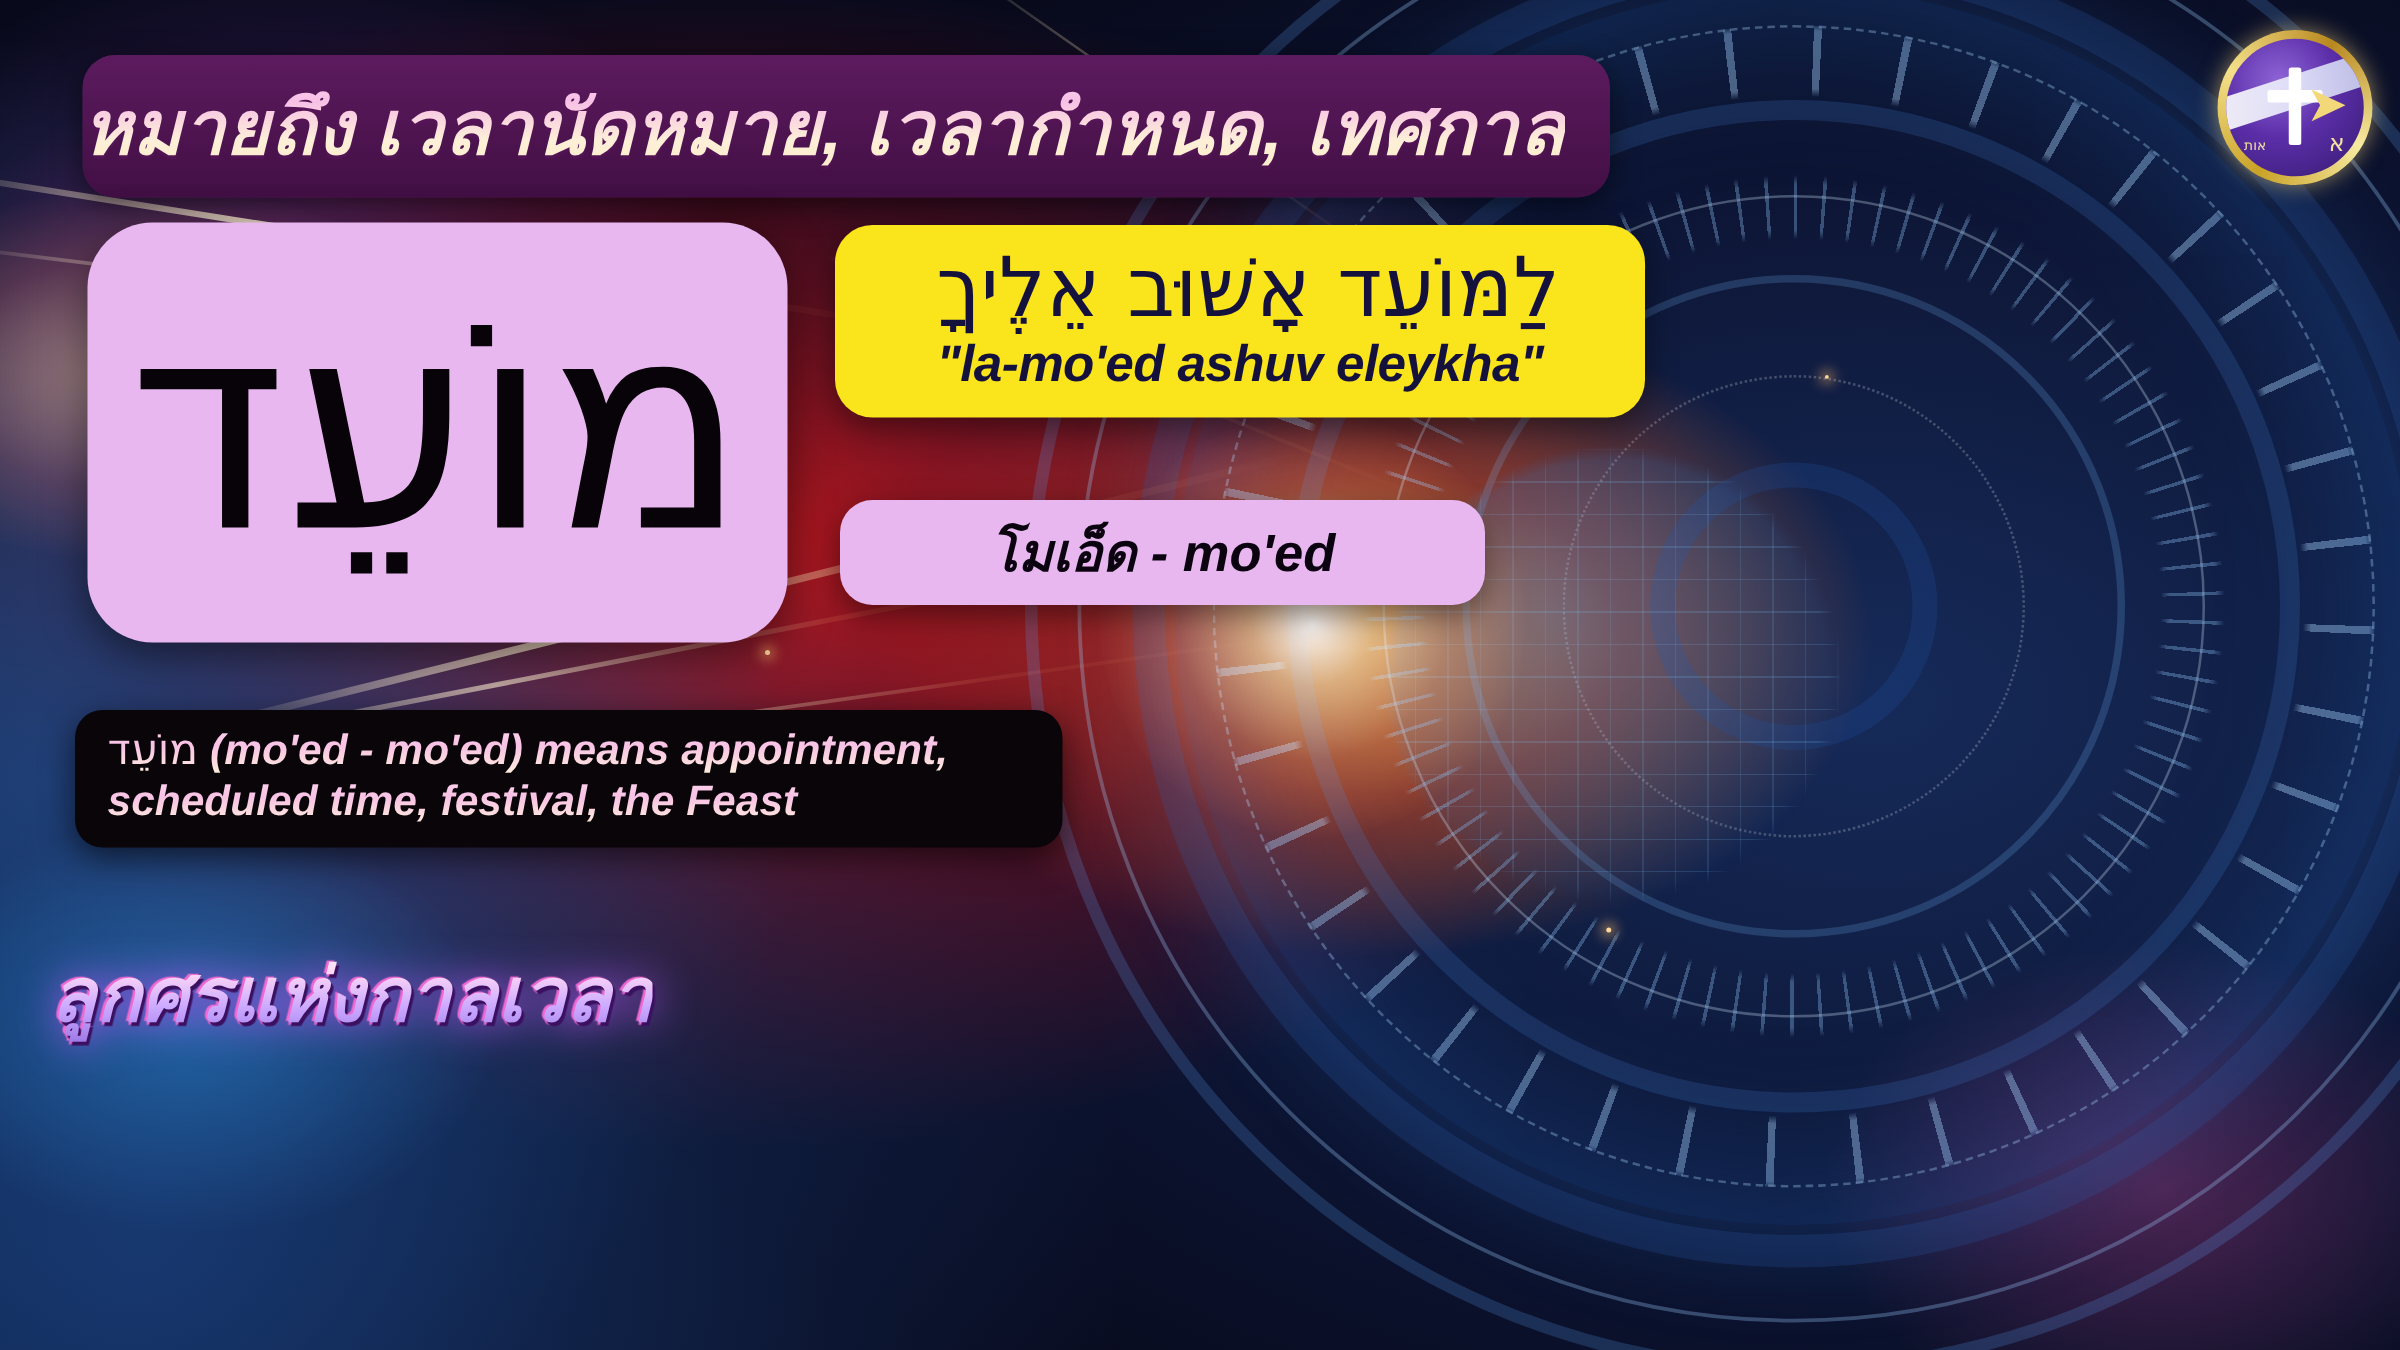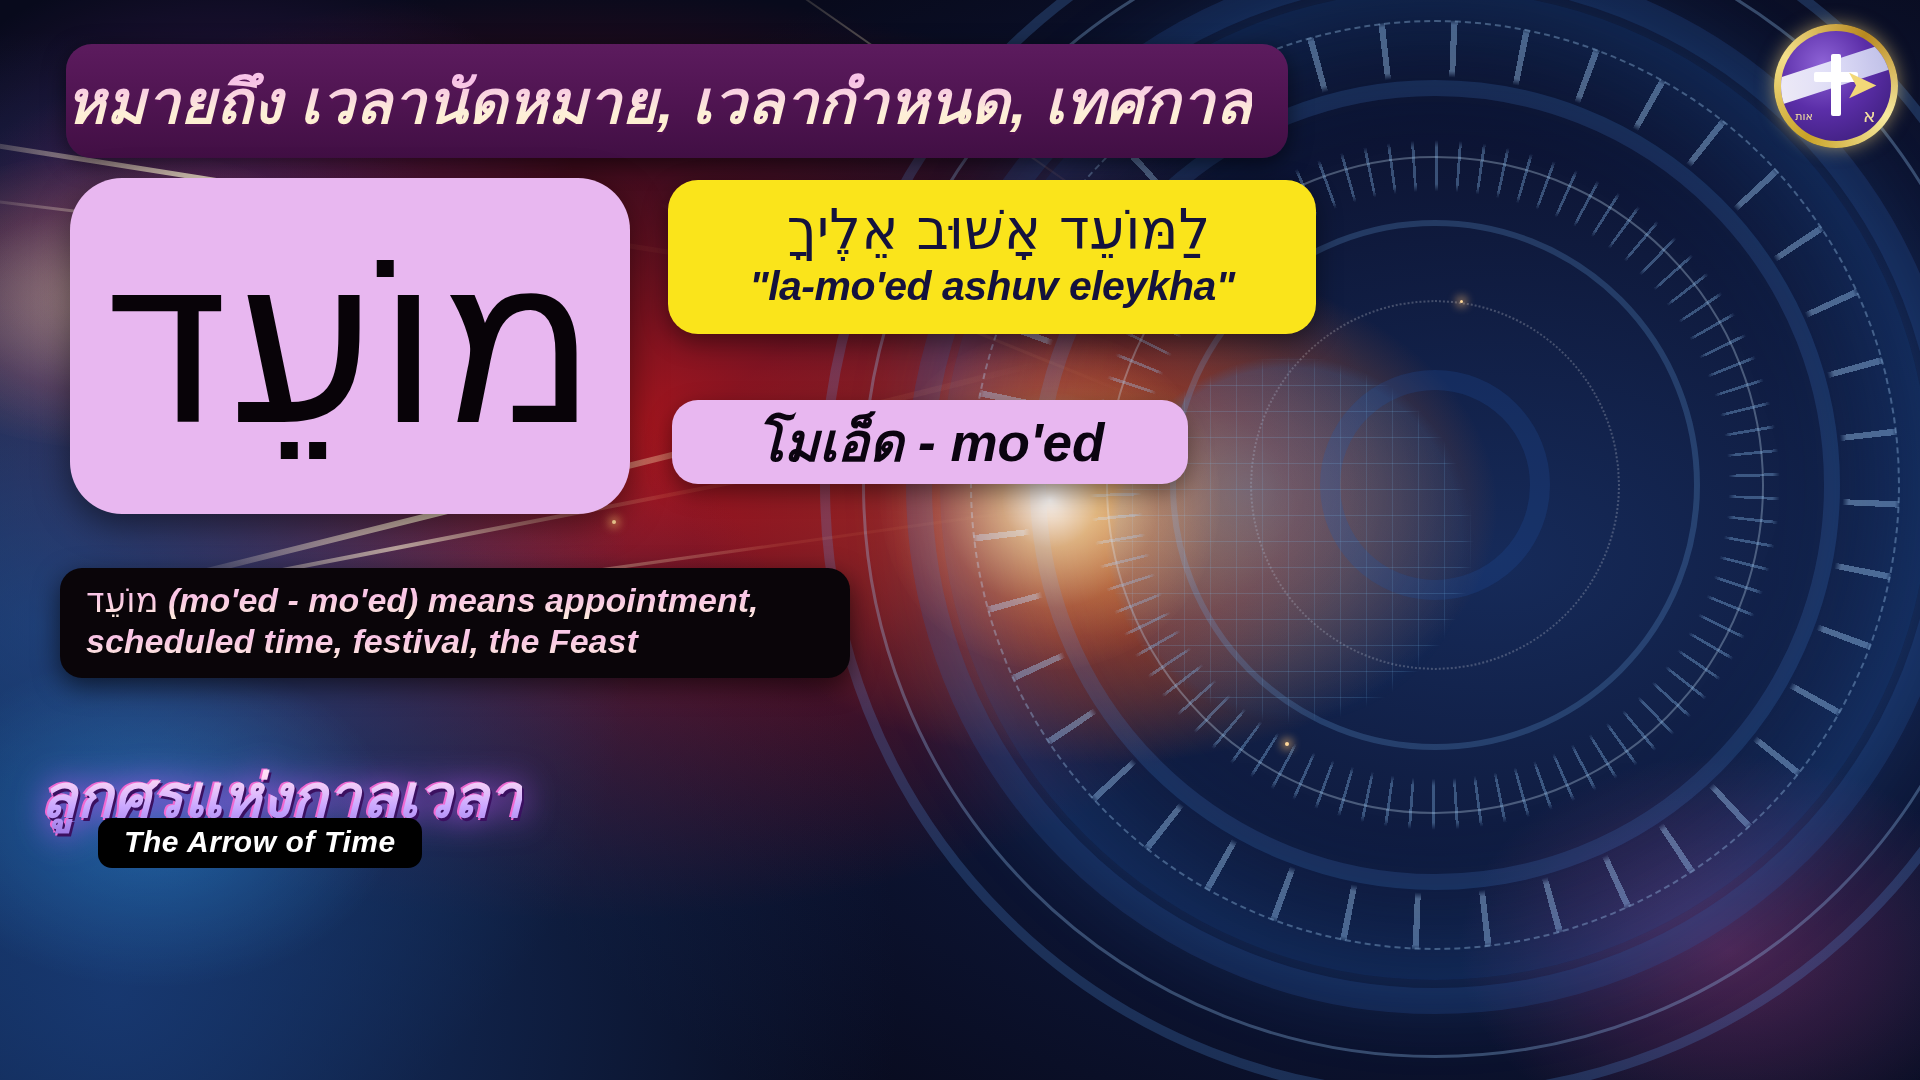--- a/index.html
+++ b/index.html
@@ -123,38 +123,38 @@
   
   .verse-box{
     position:absolute; left:668px; top:180px; width:648px; height:154px;
     background:#fae41b; border-radius:30px;
     box-shadow:0 8px 26px rgba(0,0,0,.45);
     display:flex; flex-direction:column; align-items:center; justify-content:center;
     padding:6px 18px 10px;
   }
   .verse-heb{
     font-family:"DejaVu Sans","Liberation Serif",serif;
-    direction:rtl; font-size:56px; line-height:1.08; color:#14123d; font-weight:400;
+    direction:rtl; font-size:66px; line-height:1.08; color:#14123d; font-weight:400;
     white-space:nowrap;
     margin-left:13px;
   }
   .verse-translit{
     font-size:41px; font-weight:800; font-style:italic; color:#14123d;
     white-space:nowrap; margin-top:2px; letter-spacing:-.5px;
   }
 
   
   .pill{
     position:absolute; left:672px; top:400px; width:516px; height:84px;
     background:#e8b7f0; border-radius:26px;
     box-shadow:0 8px 24px rgba(0,0,0,.45);
     display:flex; align-items:center; justify-content:center;
   }
   .pill-text{
-    font-size:53px; font-weight:800; font-style:italic; color:#0b0410; white-space:nowrap;
+    font-size:42px; font-weight:800; font-style:italic; color:#0b0410; white-space:nowrap;
   }
 
   
   .desc-box{
     position:absolute; left:60px; top:568px; width:790px; padding:12px 26px 16px;
     background:#0a0509; border-radius:22px;
     box-shadow:0 8px 26px rgba(0,0,0,.6);
   }
   .desc-line{
     font-size:34px; font-weight:800; font-style:italic; line-height:1.2;
@@ -274,23 +274,20 @@
     <div class="pill-text">โมเอ็ด - mo'ed</div>
   </div>
 
   <div class="desc-box">
     <div class="desc-line"><span class="heb">מוֹעֵד</span><span> (mo'ed - mo'ed) means appointment,</span></div>
     <div class="desc-line">scheduled time, festival, the Feast</div>
   </div>
 
   <div class="brand">
     <div class="brand-thai">ลูกศรแห่งกาลเวลา</div>
-    <div class="brand-pill">
-      <div class="brand-en">The Arrow of Time</div>
-    </div>
   </div>
 
   <div class="emblem">
     <div class="emblem-ring"></div>
     <div class="emblem-inner">
       <div class="emblem-band"></div>
       <div class="emblem-cross">
         <div class="v"></div>
         <div class="h"></div>
       </div>

